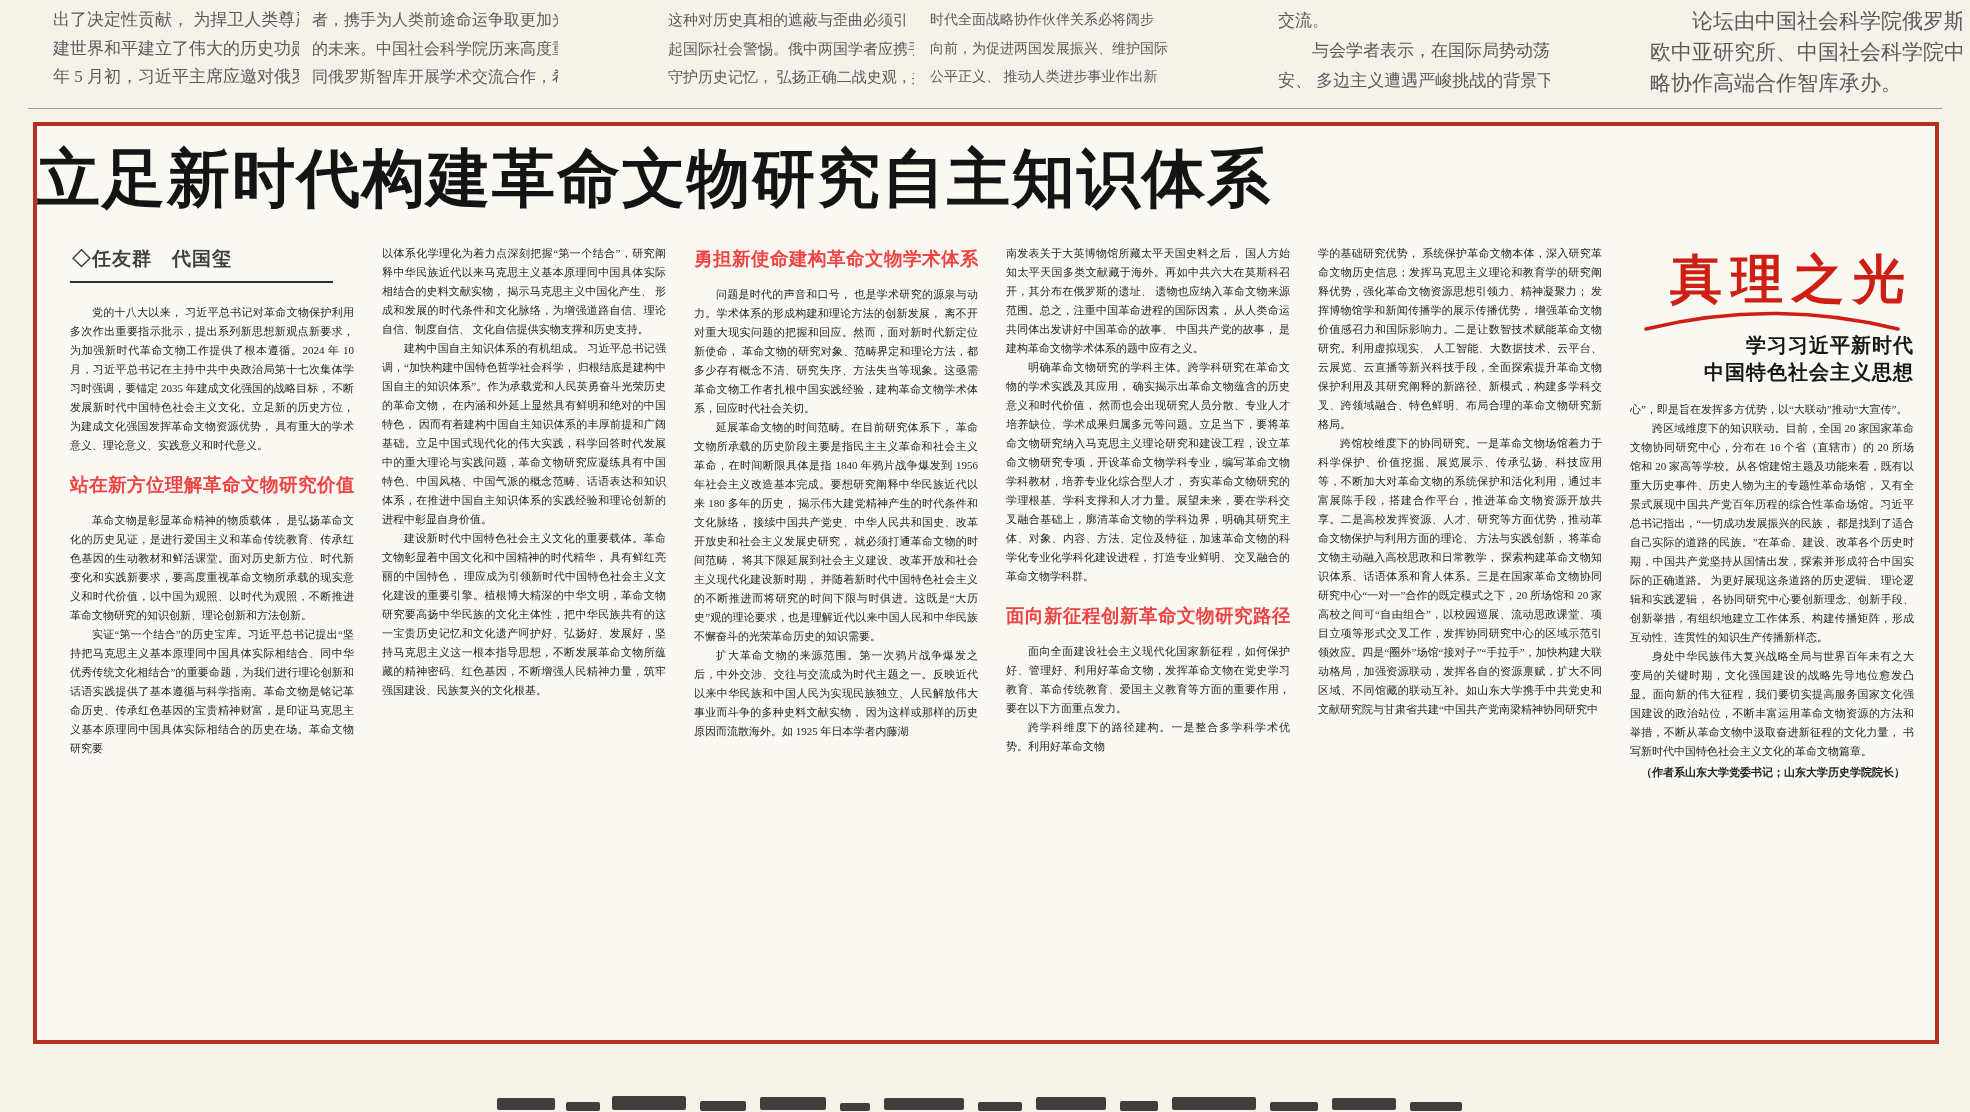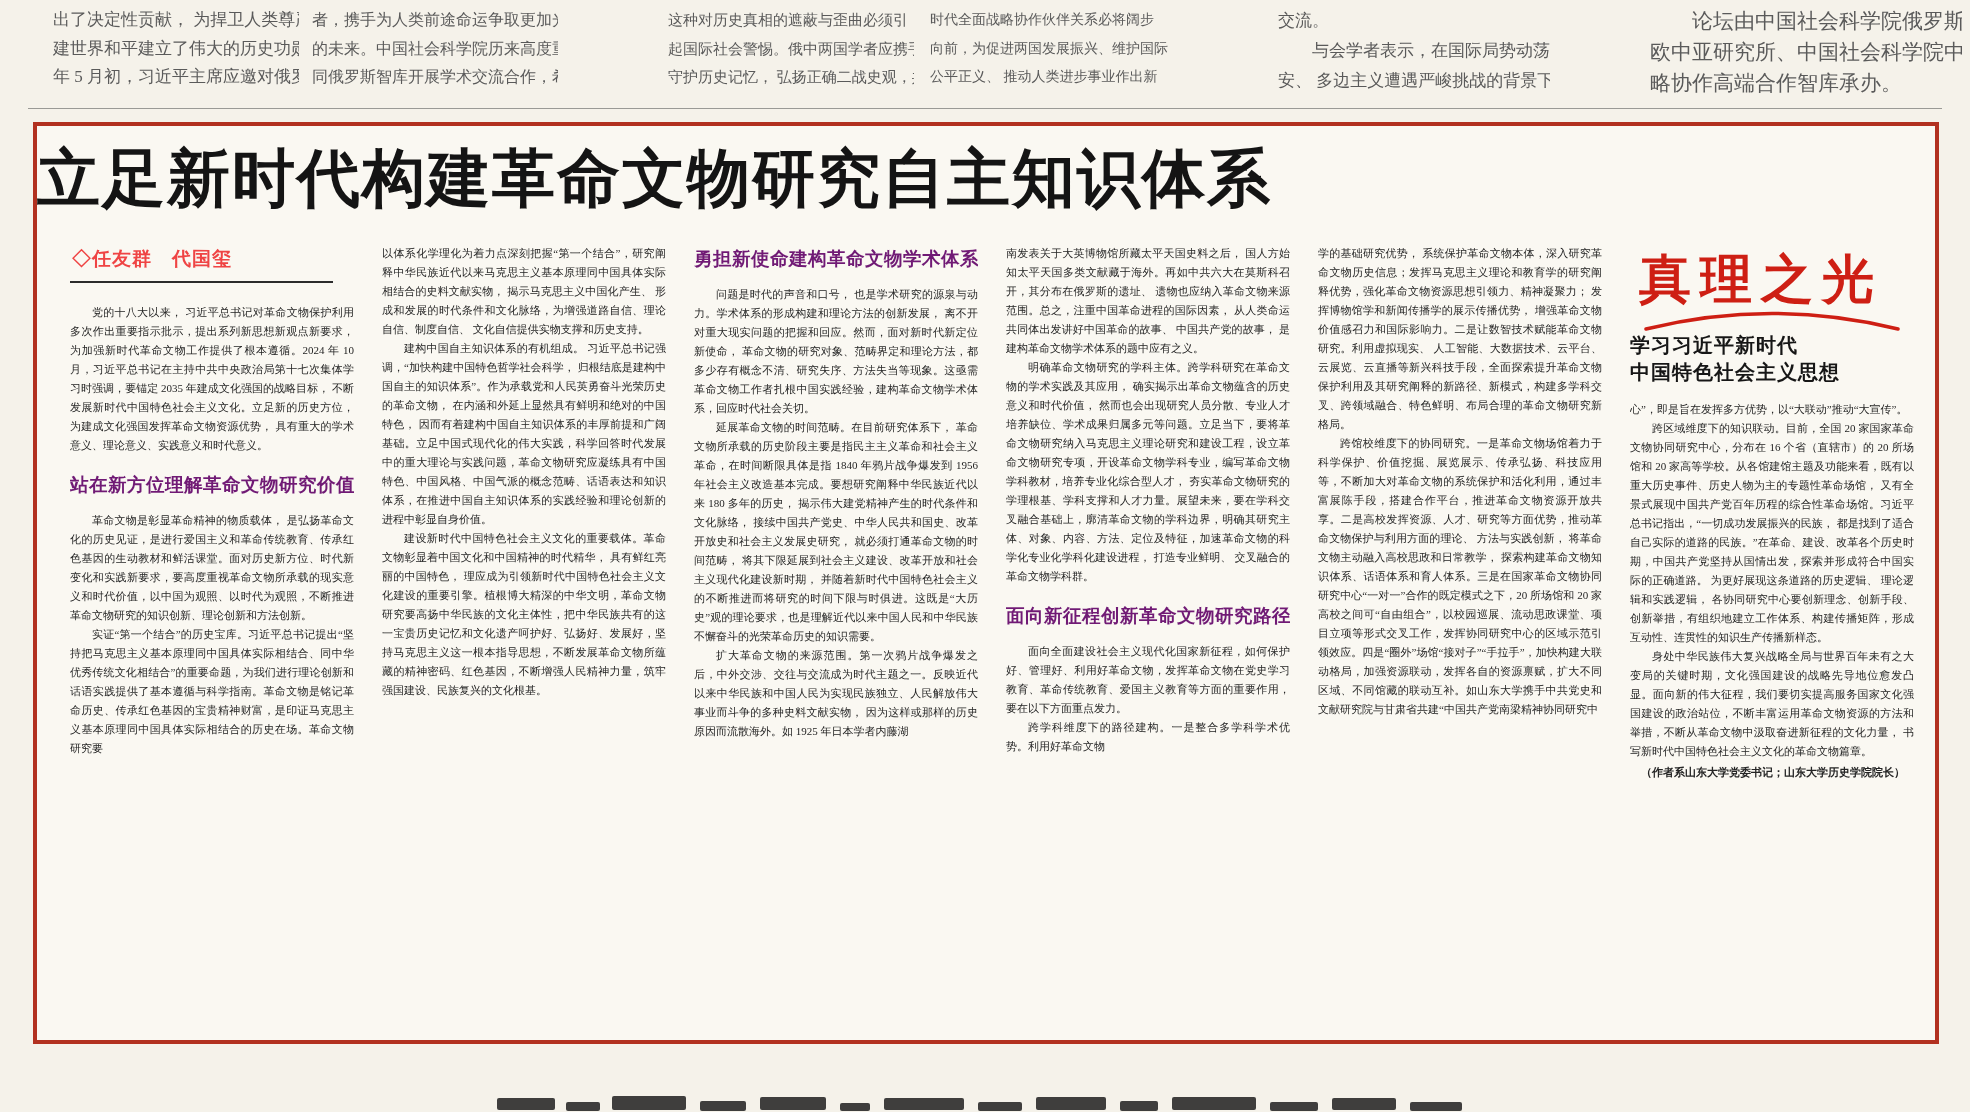--- a/index.html
+++ b/index.html
@@ -30,31 +30,31 @@
     position:absolute;left:33px;top:118px;width:1844px;height:770px;
     display:flex;gap:28px;
   }
   .col{width:284px;flex:0 0 284px;overflow:hidden;}
   .col p{margin:0;font-size:11px;line-height:19px;color:var(--ink);
     text-align:justify;text-justify:inter-character;}
   .blk-para{text-indent:2em;}
   .blk-cont{text-indent:0;}
   .blk-byline{
     font-family:Liberation Sans, sans-serif;font-weight:bold;
-    font-size:19px;color:#ef4444;padding:2px 0 9px 2px;border-bottom:2px solid #2c2c2c;
+    font-size:19px;color:#404040;padding:2px 0 9px 2px;border-bottom:2px solid #2c2c2c;
     width:92%;margin-bottom:20px;letter-spacing:1px;
   }
   .blk-heading{
     font-family:Liberation Serif, serif;font-weight:bold;
-    font-size:18.5px;color:#701a75;margin:17px 0 14px;letter-spacing:0.5px;white-space:nowrap;
+    font-size:18.5px;color:#ef4444;margin:17px 0 14px;letter-spacing:0.5px;white-space:nowrap;
   }
   .col .blk-heading:first-child{margin-top:2px;}
   .blk-author{font-weight:bold;text-indent:1em;margin-top:2px !important;}
   
-  .logo-block{text-align:left;margin:6px 0 14px;}
+  .logo-block{text-align:right;margin:6px 0 14px;}
   .logo-title{
     font-family:"Liberation Sans","DejaVu Sans",sans-serif;font-weight:bold;
     font-size:52px;line-height:58px;color:var(--logo-red);letter-spacing:9px;text-indent:9px;
   }
   .logo-arc{display:block;margin:0 auto;}
   .logo-sub{
     font-family:"Liberation Sans","DejaVu Sans",sans-serif;font-weight:bold;
     font-size:20px;line-height:27px;color:#161616;letter-spacing:1px;
   }
   

